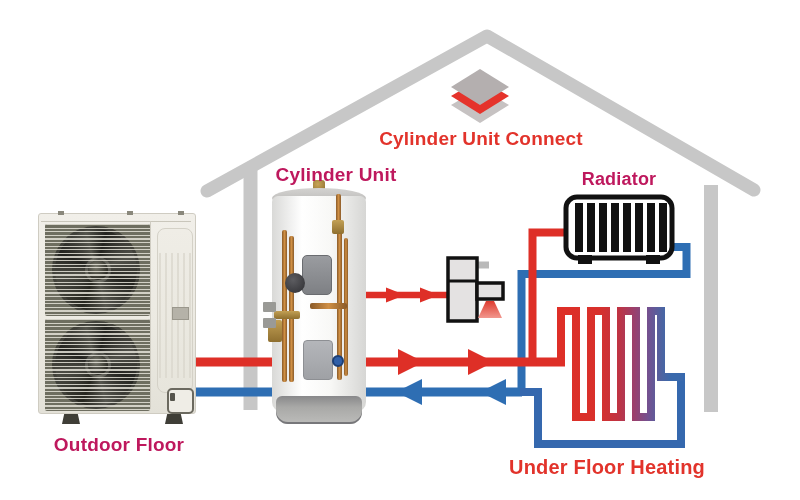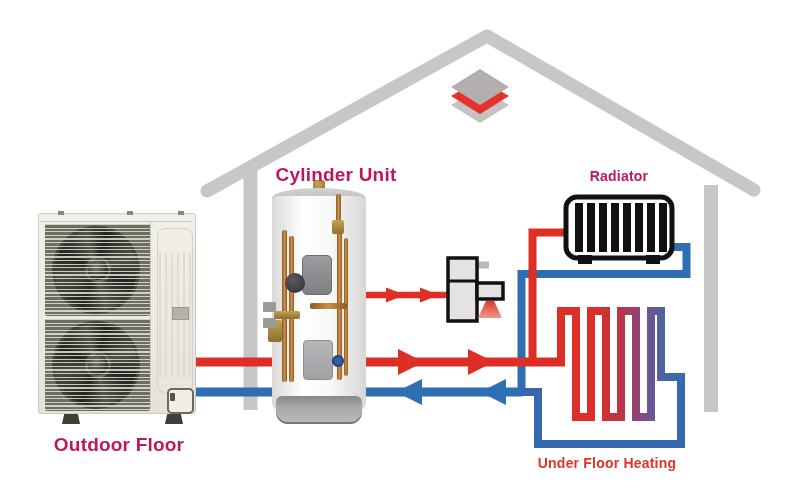--- a/index.html
+++ b/index.html
@@ -186,17 +186,18 @@
     <div class="brass" style="left:-4px;top:140px;width:14px;height:22px"></div>
     <div class="brass" style="left:2px;top:131px;width:26px;height:8px"></div>
     <div class="cy-block" style="left:-9px;top:122px;width:13px;height:10px"></div>
     <div class="cy-block" style="left:-9px;top:138px;width:13px;height:10px"></div>
     <div class="cy-box1"></div>
     <div class="cy-pump"></div>
     <div class="cy-box2"></div>
     <div class="cy-dial"></div>
   </div>
 
+  <div class="label red" style="left:351px;top:128px;width:260px;font-size:19px">Cylinder Unit Connect</div>
   <div class="label" style="left:236px;top:164px;width:200px;font-size:19px">Cylinder Unit</div>
-  <div class="label" style="left:549px;top:169px;width:140px;font-size:14px">Radiator</div>
+  <div class="label" style="left:549px;top:169px;width:140px;font-size:18px">Radiator</div>
   <div class="label" style="left:39px;top:434px;width:160px;font-size:19px">Outdoor Floor</div>
-  <div class="label red" style="left:487px;top:456px;width:240px;font-size:14px">Under Floor Heating</div>
+  <div class="label red" style="left:487px;top:456px;width:240px;font-size:20px">Under Floor Heating</div>
 </div>
 
 </body></html>

